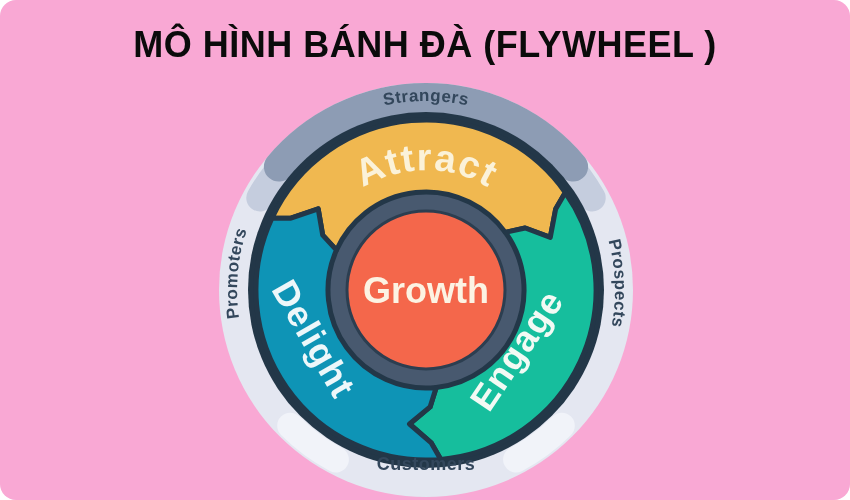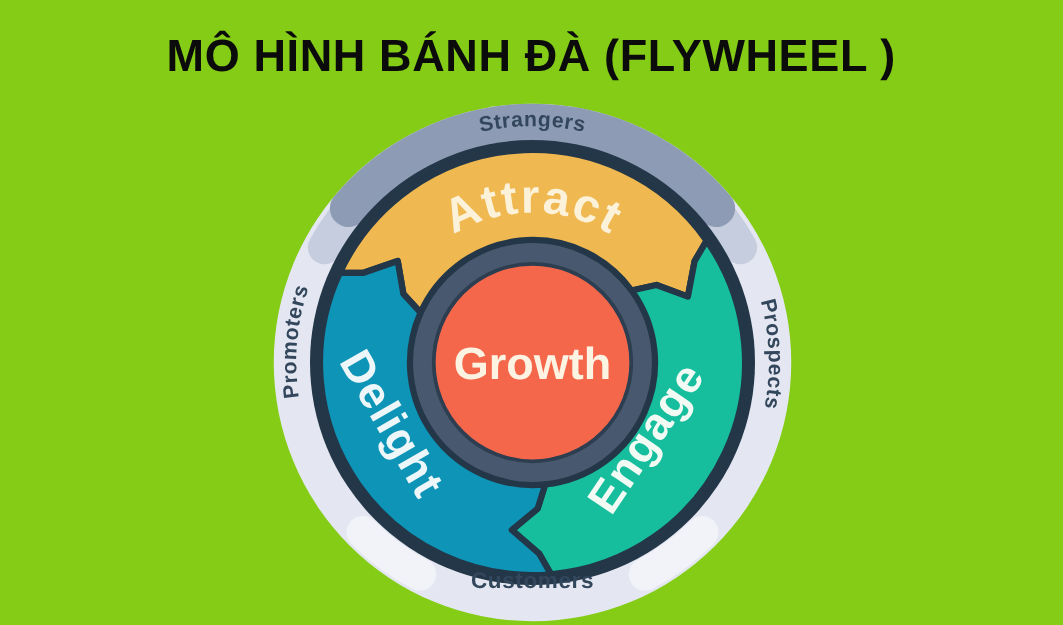--- a/index.html
+++ b/index.html
@@ -1,17 +1,17 @@
 <!DOCTYPE html>
 <html><head>
 <meta charset="utf-8">
 <style>
   html,body{margin:0;padding:0;background:#ffffff;}
-  .page{position:relative;width:850px;height:500px;background:#84cc16;overflow:hidden;
-        font-family:"Liberation Sans", sans-serif;}
+  .page{position:relative;width:850px;height:500px;background:#f9a8d4;overflow:hidden;
+        font-family:"Liberation Sans", sans-serif;border-radius:16px;}
   .title{position:absolute;top:24px;left:0;width:850px;text-align:center;
          font-size:36px;font-weight:900;letter-spacing:0.5px;color:#0b0b0b;
          font-family:"Liberation Sans", sans-serif;}
   svg text{font-family:"Liberation Sans", sans-serif;}
 </style>
 </head>
 <body>
 
 <div class="page">
 

